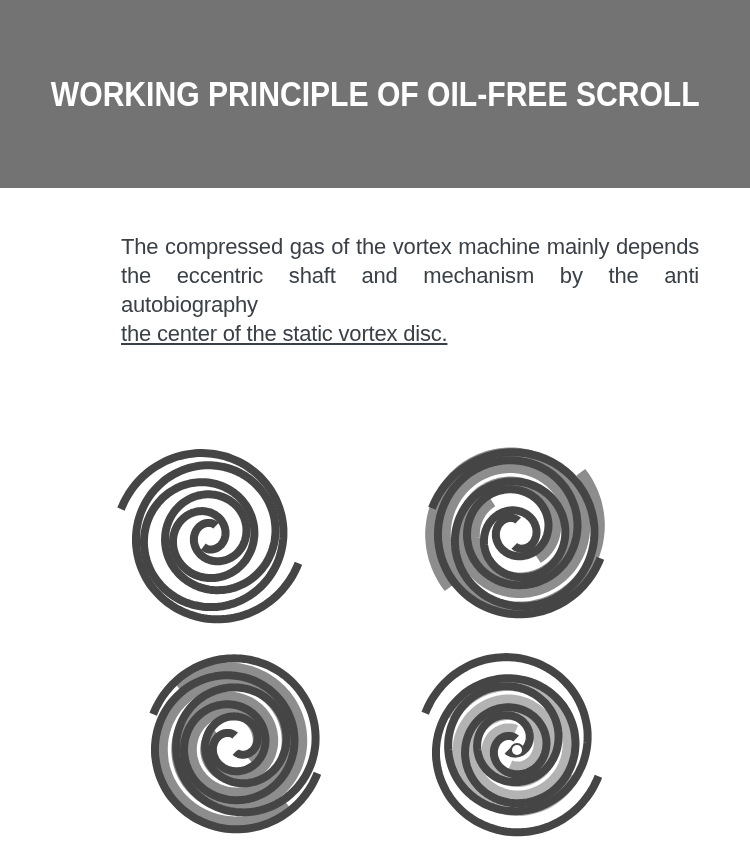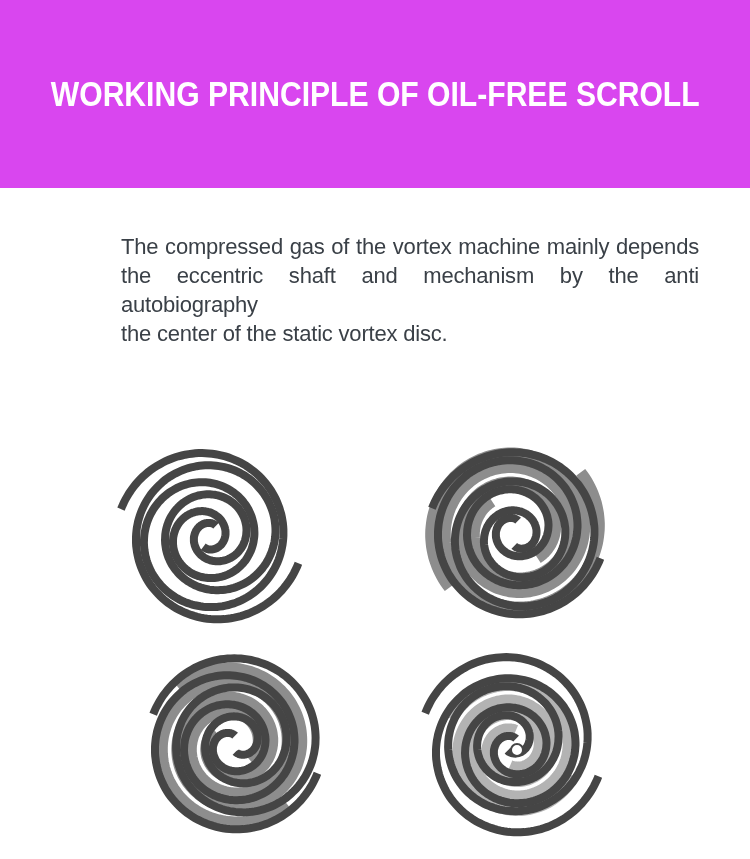--- a/index.html
+++ b/index.html
@@ -23,35 +23,35 @@
     transform:scaleX(0.86);
     transform-origin:center center;
     white-space:nowrap;
   }
   .intro{
     position:absolute;left:85px;top:232px;width:578px;
     font-size:22px;line-height:29px;
     letter-spacing:-0.2px;
   }
   .jline{text-align:justify;text-align-last:justify;}
-  .jline.last{text-align-last:left;}
+  .jline.last{text-align-last:left;text-decoration:underline;}
   .diagram-grid{position:absolute;left:0;top:0;width:750px;height:859px;pointer-events:none;}
   .stage{position:absolute;width:240px;height:200px;}
   .stage svg{display:block;width:240px;height:200px;}
   .stage-1{left:93px;top:435px;}
   .stage-2{left:395px;top:430px;}
   .stage-3{left:112px;top:645px;}
   .stage-4{left:393px;top:648px;}
 </style>
 </head>
 <body>
 
 <div>
 
-  <div class="banner" style="background: #d946ef;">
+  <div class="banner" style="background: #737373;">
     <h1 style="color: rgb(255, 255, 255);">WORKING PRINCIPLE OF OIL-FREE SCROLL</h1>
   </div>
 
   <div class="intro" style="color: rgb(58, 64, 71); margin-left: 36px;">
       <div class="jline">The compressed gas of the vortex machine mainly depends</div>
       <div class="jline">the eccentric shaft and mechanism by the anti autobiography</div>
       <div class="jline last">the center of the static vortex disc.</div>
     </div>
 
   <div class="diagram-grid">

